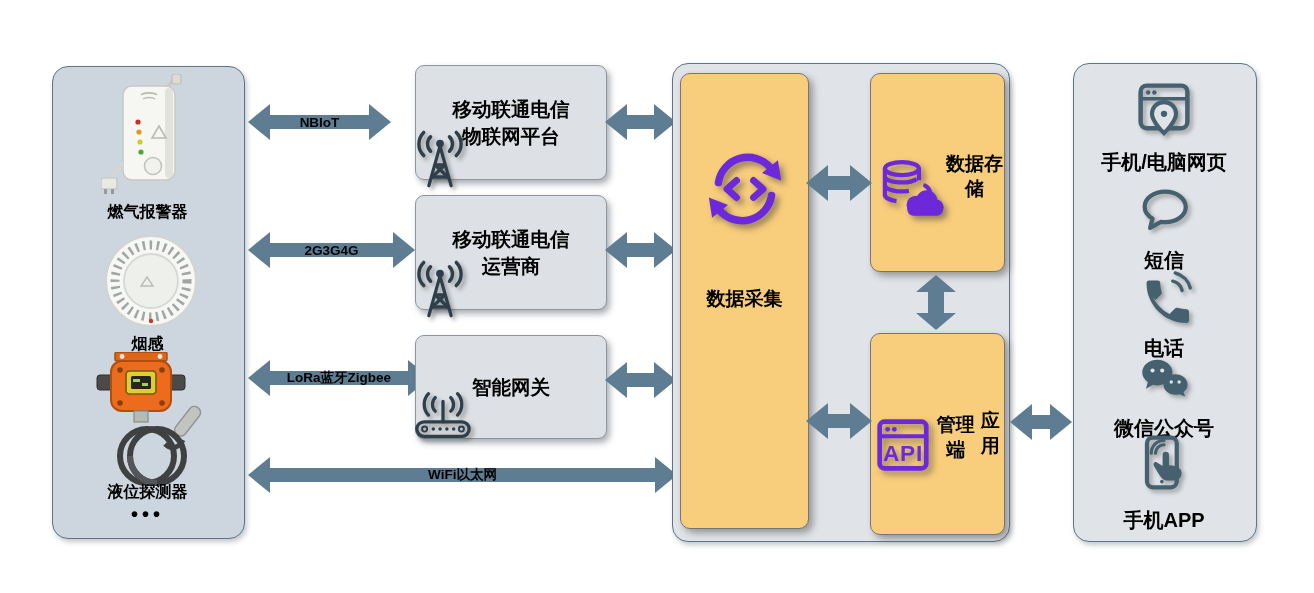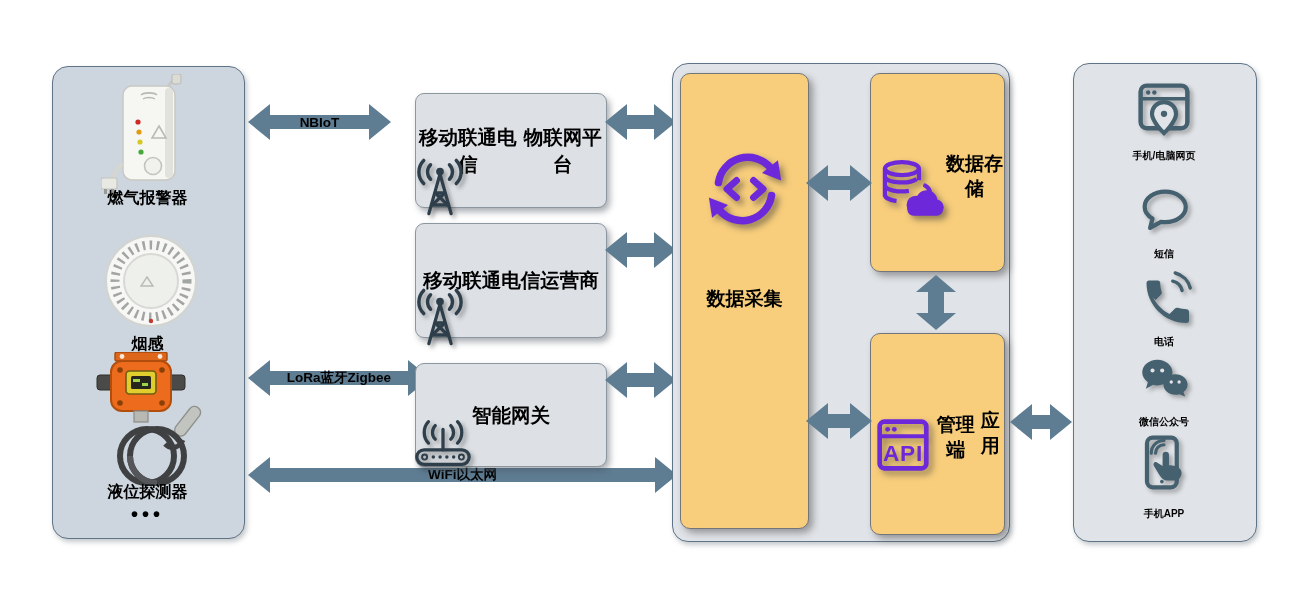--- a/index.html
+++ b/index.html
@@ -18,22 +18,22 @@
 
   
   .dev-lbl{position:absolute;left:52px;width:191px;text-align:center;
            font-weight:bold;font-size:16px;}
   .more-dots{position:absolute;left:52px;width:191px;text-align:center;
              font-weight:bold;font-size:20px;letter-spacing:4px;}
 
   
   .netbox{position:absolute;background:#dde1e5;border:1.6px solid #8b969f;border-radius:9px;
           box-shadow:3px 4px 6px rgba(70,80,90,.45);
-          display:flex;flex-direction:row;align-items:center;justify-content:center;
-          font-weight:bold;font-size:19.5px;line-height:1.38;text-align:center;margin-top:28px;}
+          display:flex;flex-direction:column;align-items:center;justify-content:center;
+          font-weight:bold;font-size:19.5px;line-height:1.38;text-align:center;}
   .netbox .boxicon{position:absolute;left:-4px;bottom:-10px;width:56px;height:60px;
           color:#2e3f4b;filter:drop-shadow(3px 3px 2px rgba(40,40,40,.4));}
   .netbox .boxicon svg{width:100%;height:100%;}
 
   
   .hlbox{position:absolute;background:#f8ce7c;border:1.5px solid #72767b;border-radius:10px;
          box-shadow:4px 4px 7px rgba(60,60,60,.45);}
   .hl-flex{display:flex;flex-direction:row;align-items:center;}
   .hl-label{font-weight:bold;font-size:19px;line-height:1.3;text-align:center;}
   .fn{position:absolute;left:0;right:0;text-align:center;font-weight:bold;font-size:19px;}
@@ -60,21 +60,21 @@
      border-bottom:17px solid #5e7d93;}
   .arrow-v .head-b{position:absolute;bottom:0;left:0;width:0;height:0;
      border-left:20px solid transparent;border-right:20px solid transparent;
      border-top:17px solid #5e7d93;}
 
   
   .channel{position:absolute;left:1073px;width:182px;display:flex;flex-direction:column;
            align-items:center;}
   .channel .cicon{color:#45606f;filter:drop-shadow(3px 3px 2px rgba(40,40,40,.35));}
   .channel .cicon svg{display:block;}
-  .channel .clbl{font-weight:bold;font-size:10px;margin-top:7px;text-align:center;}
+  .channel .clbl{font-weight:bold;font-size:20px;margin-top:7px;text-align:center;}
 </style>
 </head>
 <body>
 
 <div class="canvas">
 
   <section class="panel left-panel"></section>
 
   <div class="abs" style="left:101px;top:74px;width:96px;height:122px">
     <svg viewBox="0 0 96 122" width="96" height="122">
@@ -89,21 +89,21 @@
       <circle cx="39" cy="68" r="2.6" fill="#d3ca25"></circle>
       <circle cx="40" cy="78" r="2.6" fill="#46a93c"></circle>
       <path d="M58 52l7 12h-14z" fill="none" stroke="#b9bbb7" stroke-width="1.6"></path>
       <circle cx="52" cy="92" r="8.5" fill="#f1f1ee" stroke="#c3c3bf" stroke-width="1.6"></circle>
       <path d="M22 90 C10 96 16 104 6 108" fill="none" stroke="#d6d6d1" stroke-width="4"></path>
       <rect x="0" y="104" width="16" height="11" rx="2" fill="#e9e9e4" stroke="#c3c3be" stroke-width="1.2"></rect>
       <rect x="3" y="115" width="3" height="5" fill="#9a9a95"></rect>
       <rect x="10" y="115" width="3" height="5" fill="#9a9a95"></rect>
     </svg>
   </div>
-  <div class="dev-lbl" style="top:188px">燃气报警器</div>
+  <div class="dev-lbl" style="top:202px">燃气报警器</div>
 
   <div class="abs" style="left:103px;top:233px;width:96px;height:98px">
     <svg viewBox="0 0 96 98" width="96" height="98">
       <circle cx="48" cy="48" r="45" fill="#f7f7f5" stroke="#d2d4d0" stroke-width="2"></circle>
       <circle cx="48" cy="48" r="36" fill="none" stroke="#a2a6a2" stroke-width="9" stroke-dasharray="2.5 4.5"></circle>
       <circle cx="48" cy="48" r="27" fill="#eef0ec" stroke="#d7d9d5" stroke-width="2"></circle>
       <path d="M44 44l6 9h-12z" fill="none" stroke="#b9bbb7" stroke-width="1.4"></path>
       <circle cx="48" cy="88" r="2.2" fill="#c23b32"></circle>
     </svg>
   </div>
@@ -137,20 +137,26 @@
   </div>
   <div class="dev-lbl" style="top:482px">液位探测器</div>
   <div class="more-dots" style="top:503px">•••</div>
 
   <div class="arrow-h" style="left:248px;top:104px;width:143px">
     <span class="head-l"></span>
     <span class="shaft"></span>
     <span class="head-r"></span>
     <span class="lbl">NBIoT</span>
   </div>
+  <div class="arrow-h" style="left:248px;top:232px;width:167px">
+    <span class="head-l"></span>
+    <span class="shaft"></span>
+    <span class="head-r"></span>
+    <span class="lbl">2G3G4G</span>
+  </div>
   <div class="arrow-h" style="left:248px;top:360px;width:182px">
     <span class="head-l"></span>
     <span class="shaft"></span>
     <span class="head-r"></span>
     <span class="lbl">LoRa蓝牙Zigbee</span>
   </div>
   <div class="arrow-h" style="left:248px;top:457px;width:429px">
     <span class="head-l"></span>
     <span class="shaft"></span>
     <span class="head-r"></span>

